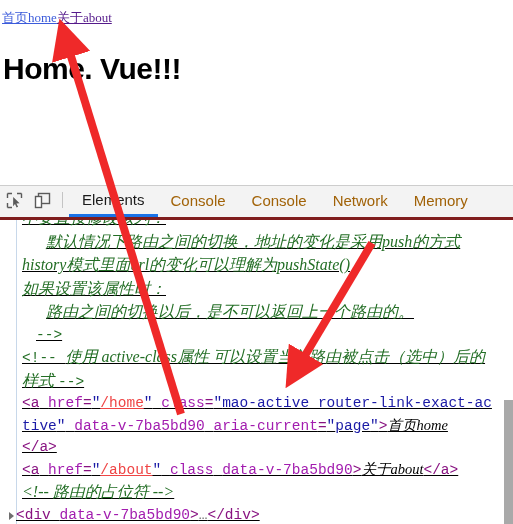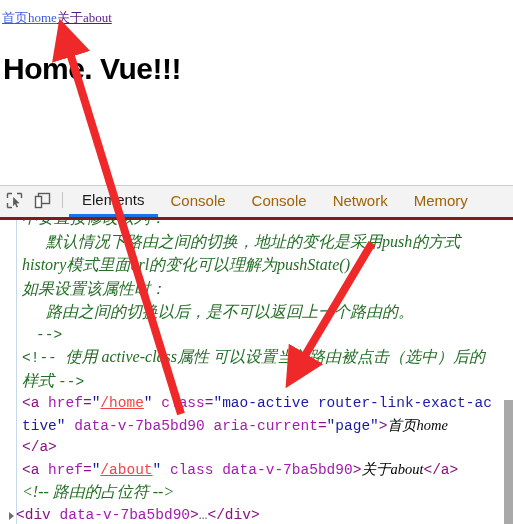--- a/index.html
+++ b/index.html
@@ -128,20 +128,21 @@
     left: 0;
     top: -13px;
     width: 497px;
     padding: 0;
   }
   .cline {
     white-space: pre-wrap;
     word-break: break-all;
     padding-left: 22px;
     position: relative;
+    text-decoration: underline;
   }
   
   .c-comment  { color: #236e25; font-family: "Liberation Serif", serif; font-style: italic; font-size: 16px; }
   .c-comment-mono { color: #236e25; }
   .c-punct    { color: #881280; }
   .c-tag      { color: #881280; }
   .c-attr     { color: #a21caf; }
   .c-val      { color: #1a1aa6; }
   .c-link     { color: #ef4444; text-decoration: underline; }
   .c-text     { color: #000000; }

